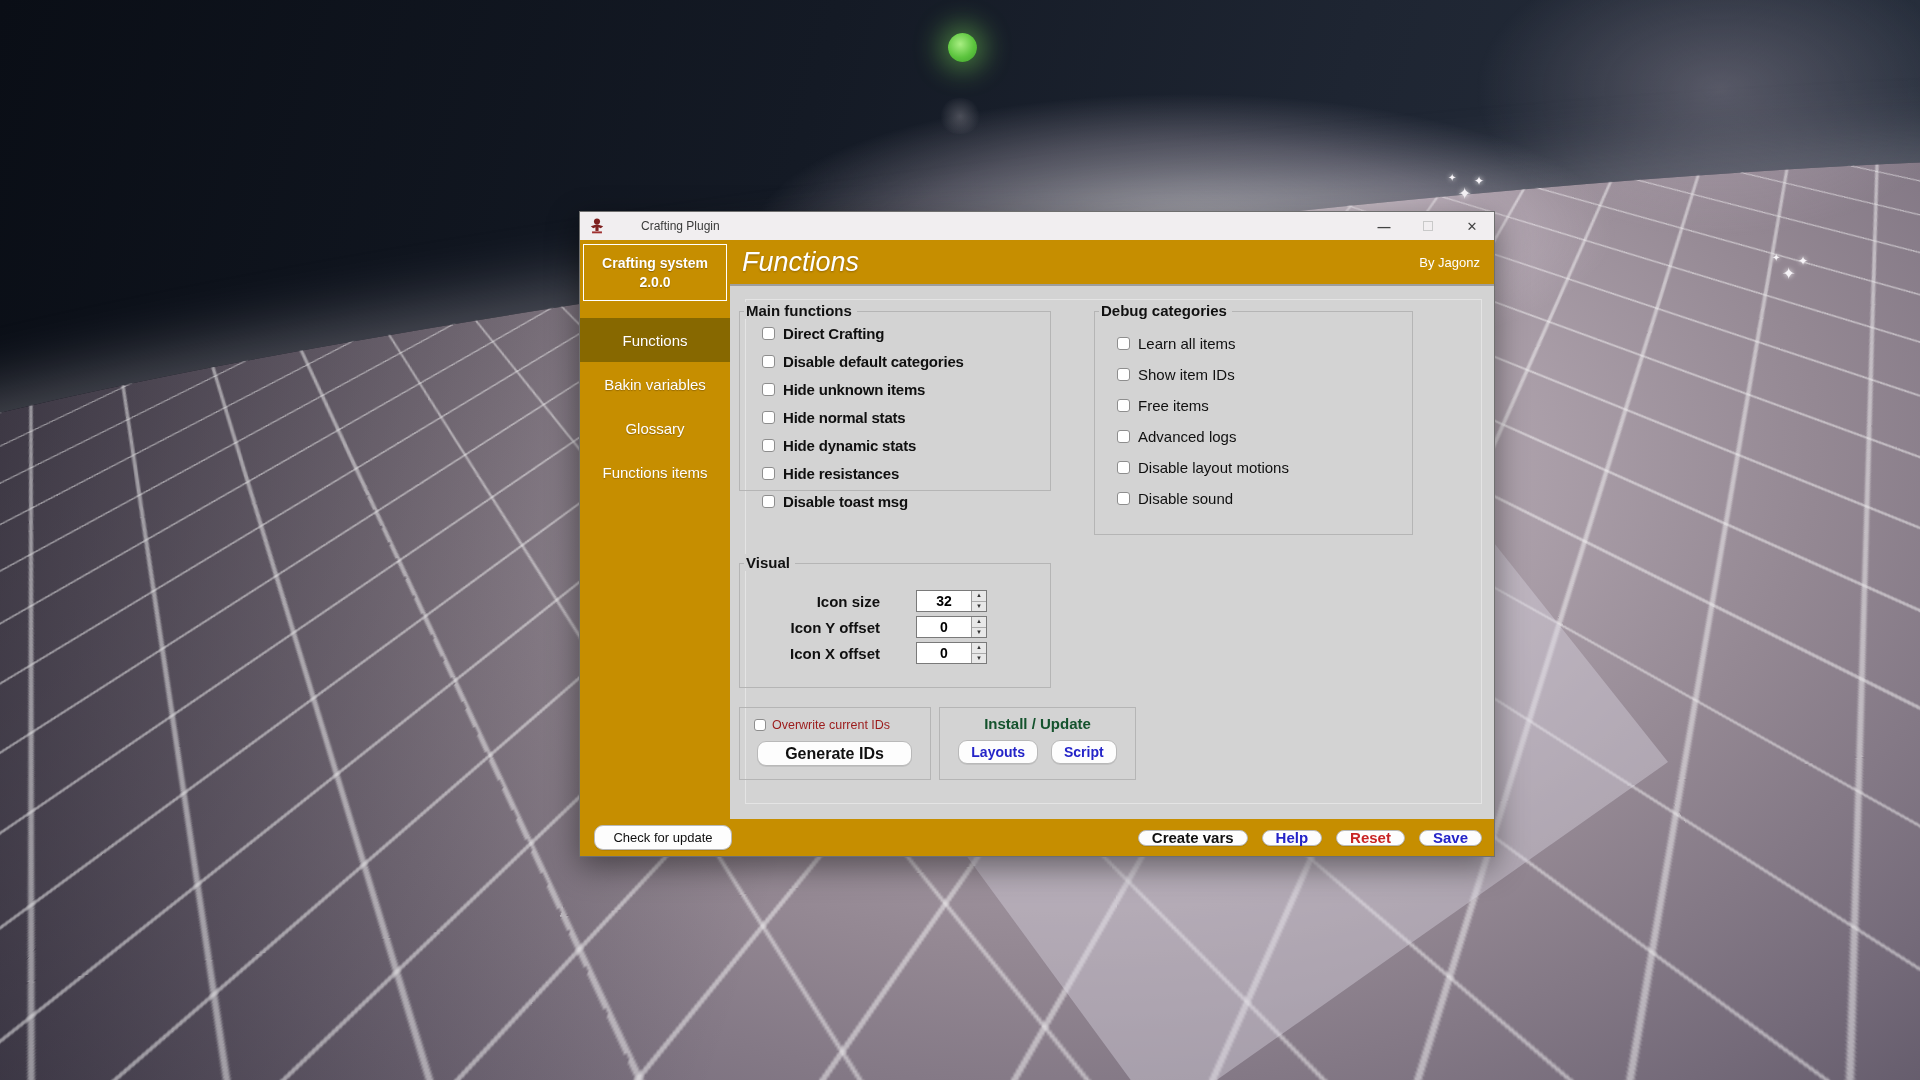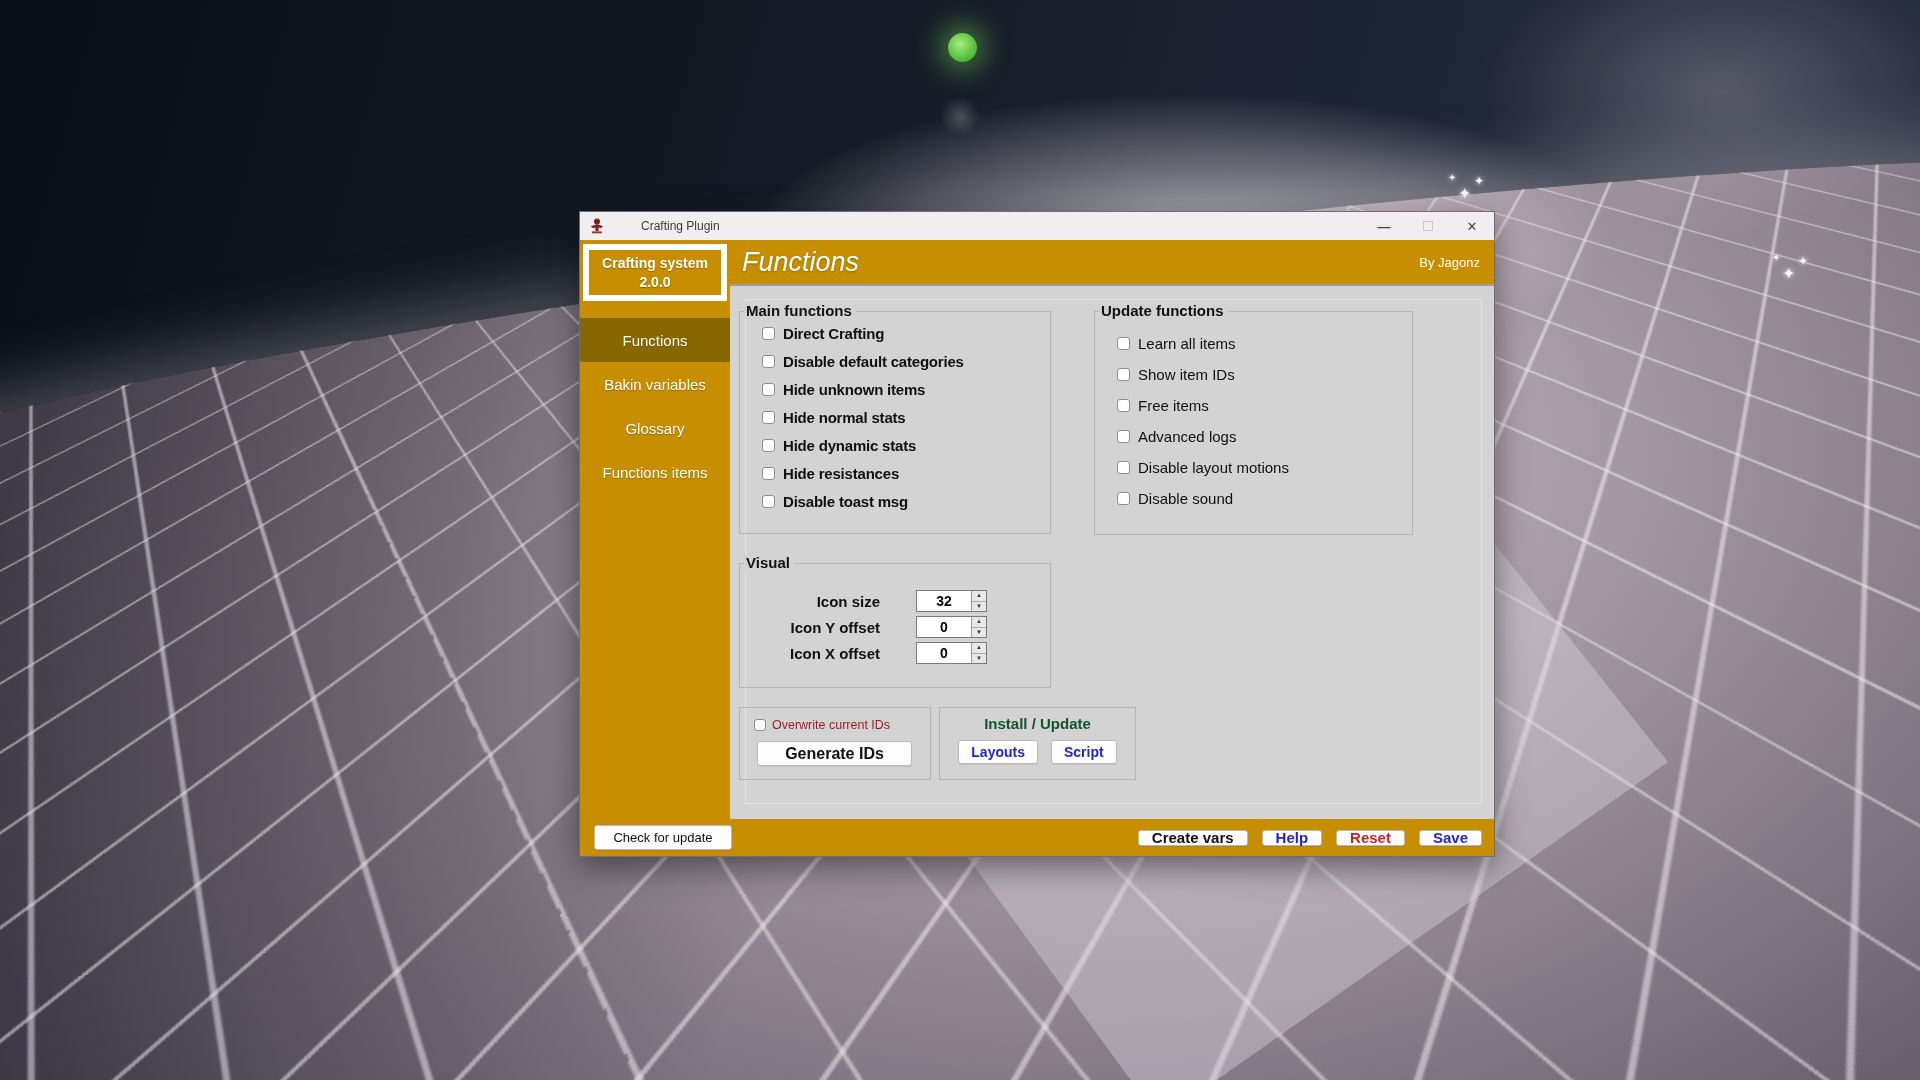--- a/index.html
+++ b/index.html
@@ -55,21 +55,21 @@
   .tb-controls { margin-left:auto; display:flex; height:100%; }
   .tb-btn { width:44px; height:100%; display:flex; align-items:center; justify-content:center;
             font-size:13px; color:#444; }
   .tb-max .box { width:10px; height:10px; border:1.5px solid #C9C9C9; }
   .tb-min { font-weight:700; }
 
   .win-body { flex:1 1 auto; display:flex; min-height:0; }
 
   
   .sidebar { width:150px; flex:0 0 auto; background:#C68E00; display:flex; flex-direction:column; }
-  .sb-header { margin:4px 3px 0 3px; height:57px; border:6px solid #ffffff;
+  .sb-header { margin:4px 3px 0 3px; height:57px; border:1px solid #ffffff;
                color:#FFFFFF; font-weight:700; font-size:14px; text-align:center;
                display:flex; flex-direction:column; justify-content:center; line-height:1.35;
                text-shadow:0 1px 1px rgba(90,60,0,0.5); }
   .sb-items { margin-top:17px; display:flex; flex-direction:column; }
   .sb-item { height:44px; display:flex; align-items:center; justify-content:center;
              color:#FFFFFF; font-size:15px; cursor:pointer; text-shadow:0 1px 1px rgba(90,60,0,0.45); }
   .sb-item.selected { background:#876800; }
 
   
   .right-col { flex:1 1 auto; display:flex; flex-direction:column; min-width:0; }
@@ -79,21 +79,21 @@
                 text-shadow:0 1px 2px rgba(90,60,0,0.45); }
   .page-author { margin-left:auto; margin-right:14px; font-size:13px; color:#FFFFFF; }
   .content { flex:1 1 auto; background:#D3D3D3; position:relative; }
   .inner-panel { position:absolute; left:15px; top:13px; width:737px; height:505px;
                  border:1px solid #E4E4E4; }
 
   
   .group { position:absolute; border:1px solid #B5B5B5; }
   .group-title { position:absolute; top:-10px; left:4px; background:#D3D3D3; padding:0 5px 0 2px;
                  font-weight:700; font-size:15px; color:#111; white-space:nowrap; }
-  .g-main   { left:9px;   top:25px;  width:312px; height:223px; padding-top:7px; }
+  .g-main   { left:9px;   top:25px;  width:312px; height:180px; padding-top:7px; }
   .g-debug  { left:364px; top:25px;  width:319px; height:224px; padding-top:16px; }
   .g-visual { left:9px;   top:277px; width:312px; height:125px; padding-top:26px; }
   .g-gen    { left:9px;   top:421px; width:192px; height:73px; }
   .g-inst   { left:209px; top:421px; width:197px; height:73px; }
 
   .cb-row { display:flex; align-items:center; gap:8px; margin-left:22px; }
   .g-main  .cb-row { height:28px; }
   .g-debug .cb-row { height:31px; }
   .checkbox { width:13px; height:13px; background:#FFFFFF; border:1px solid #8E8E8E;
               border-radius:3px; flex:0 0 auto; cursor:pointer; }
@@ -106,21 +106,21 @@
   .spinbox { height:22px; background:#FFFFFF; border:1px solid #7A7A7A; display:flex; }
   .spin-value { flex:1; text-align:center; font-weight:700; font-size:14px; line-height:20px; color:#000; }
   .spin-btns { width:15px; border-left:1px solid #9A9A9A; display:flex; flex-direction:column; }
   .spin-btn { flex:1; background:#E8E8E8; font-size:6px; line-height:9px; text-align:center;
               color:#333; cursor:pointer; }
   .spin-btn.up { border-bottom:1px solid #ABABAB; }
 
   .gen-cbrow { display:flex; align-items:center; gap:6px; margin:10px 0 0 14px; }
   .gen-cbrow .checkbox { width:12px; height:12px; }
   .warn-label { font-size:12.5px; color:#9B1B1B; }
-  .btn { background:#FDFDFD; border:1px solid #B9B9B9; border-radius:3px; color:#101010;
+  .btn { background:#FDFDFD; border:1px solid #B9B9B9; border-radius:9px; color:#101010;
          display:flex; align-items:center; justify-content:center; cursor:pointer;
          box-shadow:0 1px 0 rgba(0,0,0,0.08); }
   .gen-btn { position:absolute; left:17px; top:33px; width:155px; height:25px;
              font-weight:700; font-size:16px; }
   .inst-title { text-align:center; font-weight:700; font-size:15px; color:#14532d; margin-top:7px; }
   .inst-btns { display:flex; justify-content:center; gap:13px; margin-top:8px; }
   .inst-btn { height:24px; font-size:14px; font-weight:600; color:#2424C8; padding:0 12px; }
 
   
   .footer { height:37px; flex:0 0 auto; background:#C68E00; display:flex; align-items:center; }
@@ -223,21 +223,21 @@
             <span class="checkbox"></span>
             <span class="cb-label">Hide resistances</span>
           </div>
           <div class="cb-row">
             <span class="checkbox"></span>
             <span class="cb-label">Disable toast msg</span>
           </div>
         </div>
 
         <div class="group g-debug">
-          <span class="group-title">Update functions</span>
+          <span class="group-title">Debug categories</span>
           <div class="cb-row">
             <span class="checkbox"></span>
             <span class="cb-label">Learn all items</span>
           </div>
           <div class="cb-row">
             <span class="checkbox"></span>
             <span class="cb-label">Show item IDs</span>
           </div>
           <div class="cb-row">
             <span class="checkbox"></span>

